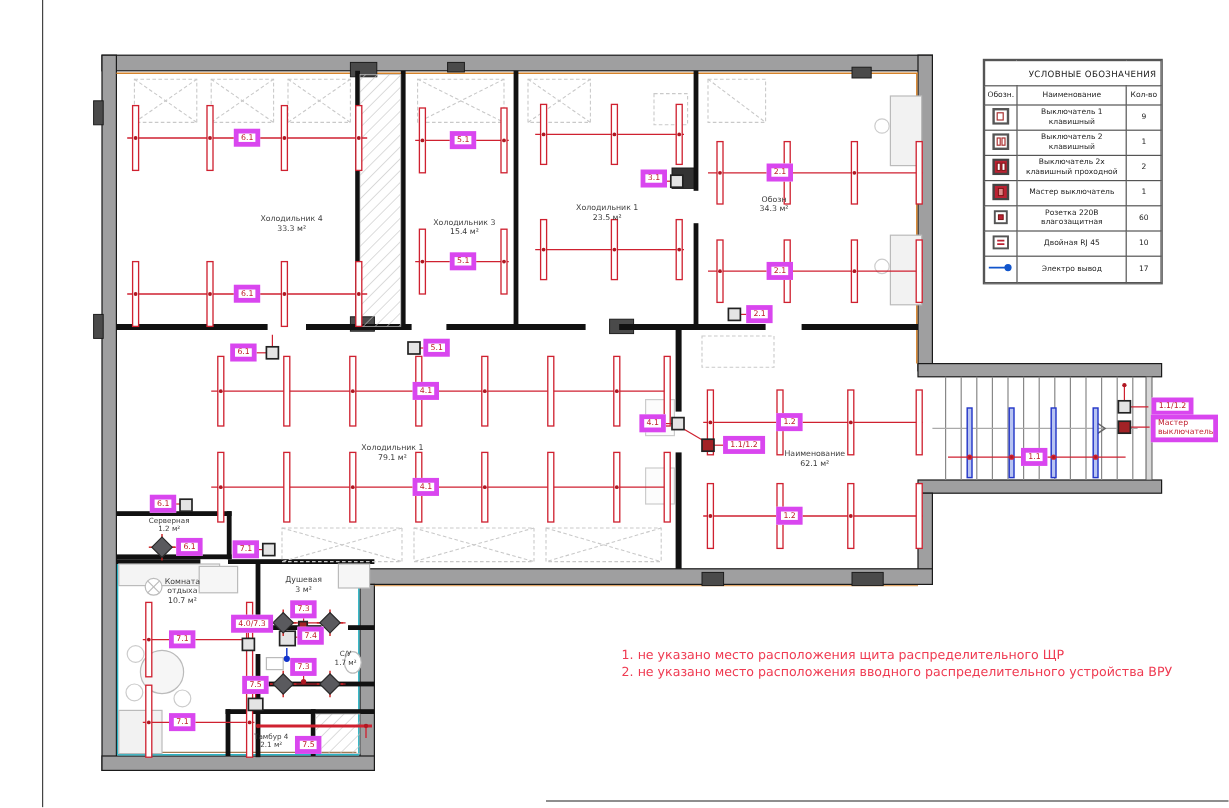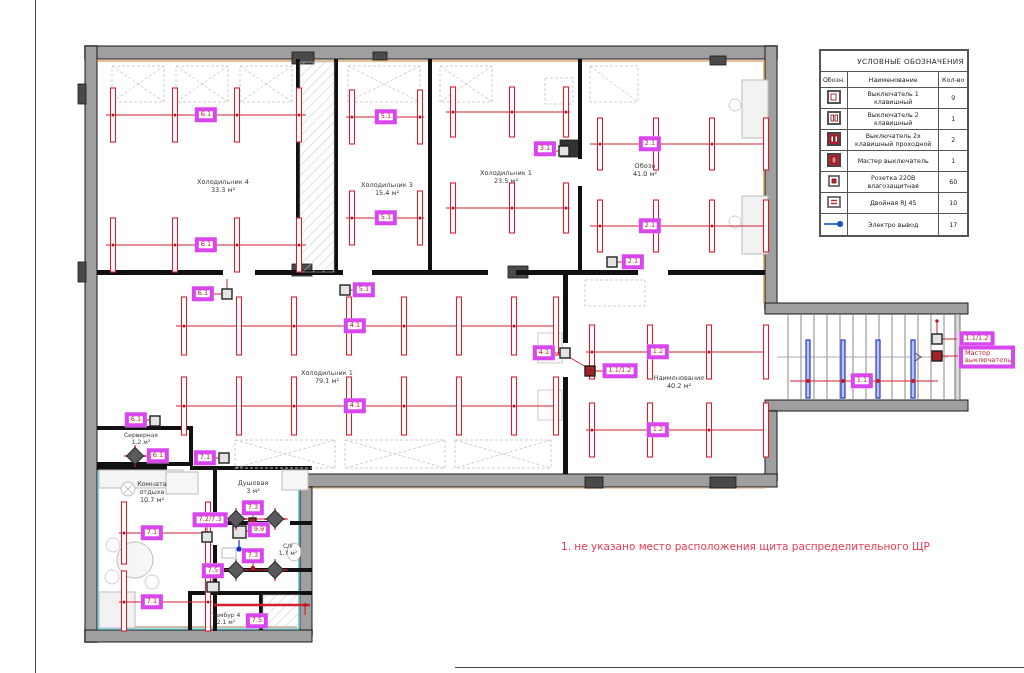--- a/index.html
+++ b/index.html
@@ -15,21 +15,21 @@
   .rl.wide{white-space:normal;width:44px;text-align:left;transform:translate(0,-50%);}
 
   
   .room{position:absolute;transform:translate(-50%,-50%);text-align:center;color:#3c3c3c;
         font-size:6.5px;line-height:1.2;white-space:nowrap;z-index:4;}
   .room .nm{display:block;}
   .room .ar{display:block;}
 
   
   .notes{position:absolute;left:518px;top:540px;color:#ef3b52;font-size:10.5px;line-height:13.5px;z-index:6;}
-  .notes div{white-space:nowrap;margin-left:43px;}
+  .notes div{white-space:nowrap;}
 
   
   .legend{position:absolute;left:820px;top:50px;width:148px;border-collapse:collapse;z-index:6;
           background:#fff;box-shadow:0 0 0 1px #555;}
   .legend td{border:1px solid #555;color:#222;font-size:6.3px;line-height:1.25;text-align:center;
              padding:1px 1px;vertical-align:middle;}
   .legend .ttl{font-size:7.2px;height:18px;letter-spacing:.3px;padding-left:34px;}
   .legend .hdr td{font-size:6.3px;height:13px;}
   .legend .icn{width:24px;height:18px;}
   .legend .qty{width:26px;}
@@ -479,50 +479,50 @@
   <div class="rl" style="left:364px;top:290px">5.1</div>
   <div class="rl" style="left:545px;top:149px">3.1</div>
   <div class="rl" style="left:633px;top:262px">2.1</div>
   <div class="rl" style="left:544px;top:353px">4.1</div>
   <div class="rl" style="left:620px;top:371px">1.1/1.2</div>
   <div class="rl" style="left:977px;top:339px">1.1/1.2</div>
   <div class="rl wide" style="left:959px;top:357px">Мастер выключатель</div>
   <div class="rl" style="left:136px;top:420px">6.1</div>
   <div class="rl" style="left:158px;top:456px">6.1</div>
   <div class="rl" style="left:205px;top:458px">7.1</div>
-  <div class="rl" style="left:210px;top:520px">7.2/7.3</div>
+  <div class="rl" style="left:210px;top:520px">4.0/7.3</div>
   <div class="rl" style="left:253px;top:508px">7.3</div>
-  <div class="rl" style="left:259px;top:530px">9.9</div>
+  <div class="rl" style="left:259px;top:530px">7.4</div>
   <div class="rl" style="left:253px;top:556px">7.3</div>
   <div class="rl" style="left:213px;top:571px">7.5</div>
   <div class="rl" style="left:257px;top:621px">7.5</div>
 
-  <div class="room" style="left:223px;top:187px">
+  <div class="room" style="left:243px;top:187px">
     <span class="nm">Холодильник 4</span>
       <span class="ar">33.3 м²</span>
     </div>
   <div class="room" style="left:387px;top:190px">
     <span class="nm">Холодильник 3</span>
       <span class="ar">15.4 м²</span>
     </div>
   <div class="room" style="left:506px;top:178px">
     <span class="nm">Холодильник 1</span>
       <span class="ar">23.5 м²</span>
     </div>
   <div class="room" style="left:645px;top:171px">
     <span class="nm">Обозн</span>
-      <span class="ar">41.0 м²</span>
+      <span class="ar">34.3 м²</span>
     </div>
   <div class="room" style="left:327px;top:378px">
     <span class="nm">Холодильник 1</span>
       <span class="ar">79.1 м²</span>
     </div>
   <div class="room" style="left:679px;top:383px">
     <span class="nm">Наименование</span>
-      <span class="ar">40.2 м²</span>
+      <span class="ar">62.1 м²</span>
     </div>
   <div class="room" style="left:141px;top:438px;font-size:6px">
     <span class="nm">Серверная</span>
       <span class="ar">1.2 м²</span>
     </div>
   <div class="room" style="left:152px;top:493px;white-space:normal;width:50px">
     <span class="nm">Комната отдыха</span>
       <span class="ar">10.7 м²</span>
     </div>
   <div class="room" style="left:253px;top:488px">
@@ -533,20 +533,21 @@
     <span class="nm">С/У</span>
       <span class="ar">1.7 м²</span>
     </div>
   <div class="room" style="left:226px;top:618px;font-size:6px">
     <span class="nm">Тамбур 4</span>
       <span class="ar">2.1 м²</span>
     </div>
 
   <div class="notes">
     <div>1. не указано место расположения щита распределительного ЩР</div>
+    <div>2. не указано место расположения вводного распределительного устройства ВРУ</div>
   </div>
 
   <table class="legend">
     <tbody>
         <tr>
           <td class="ttl" colspan="3">УСЛОВНЫЕ ОБОЗНАЧЕНИЯ</td>
         </tr>
     <tr class="hdr">
       <td>Обозн.</td>
       <td>Наименование</td>

